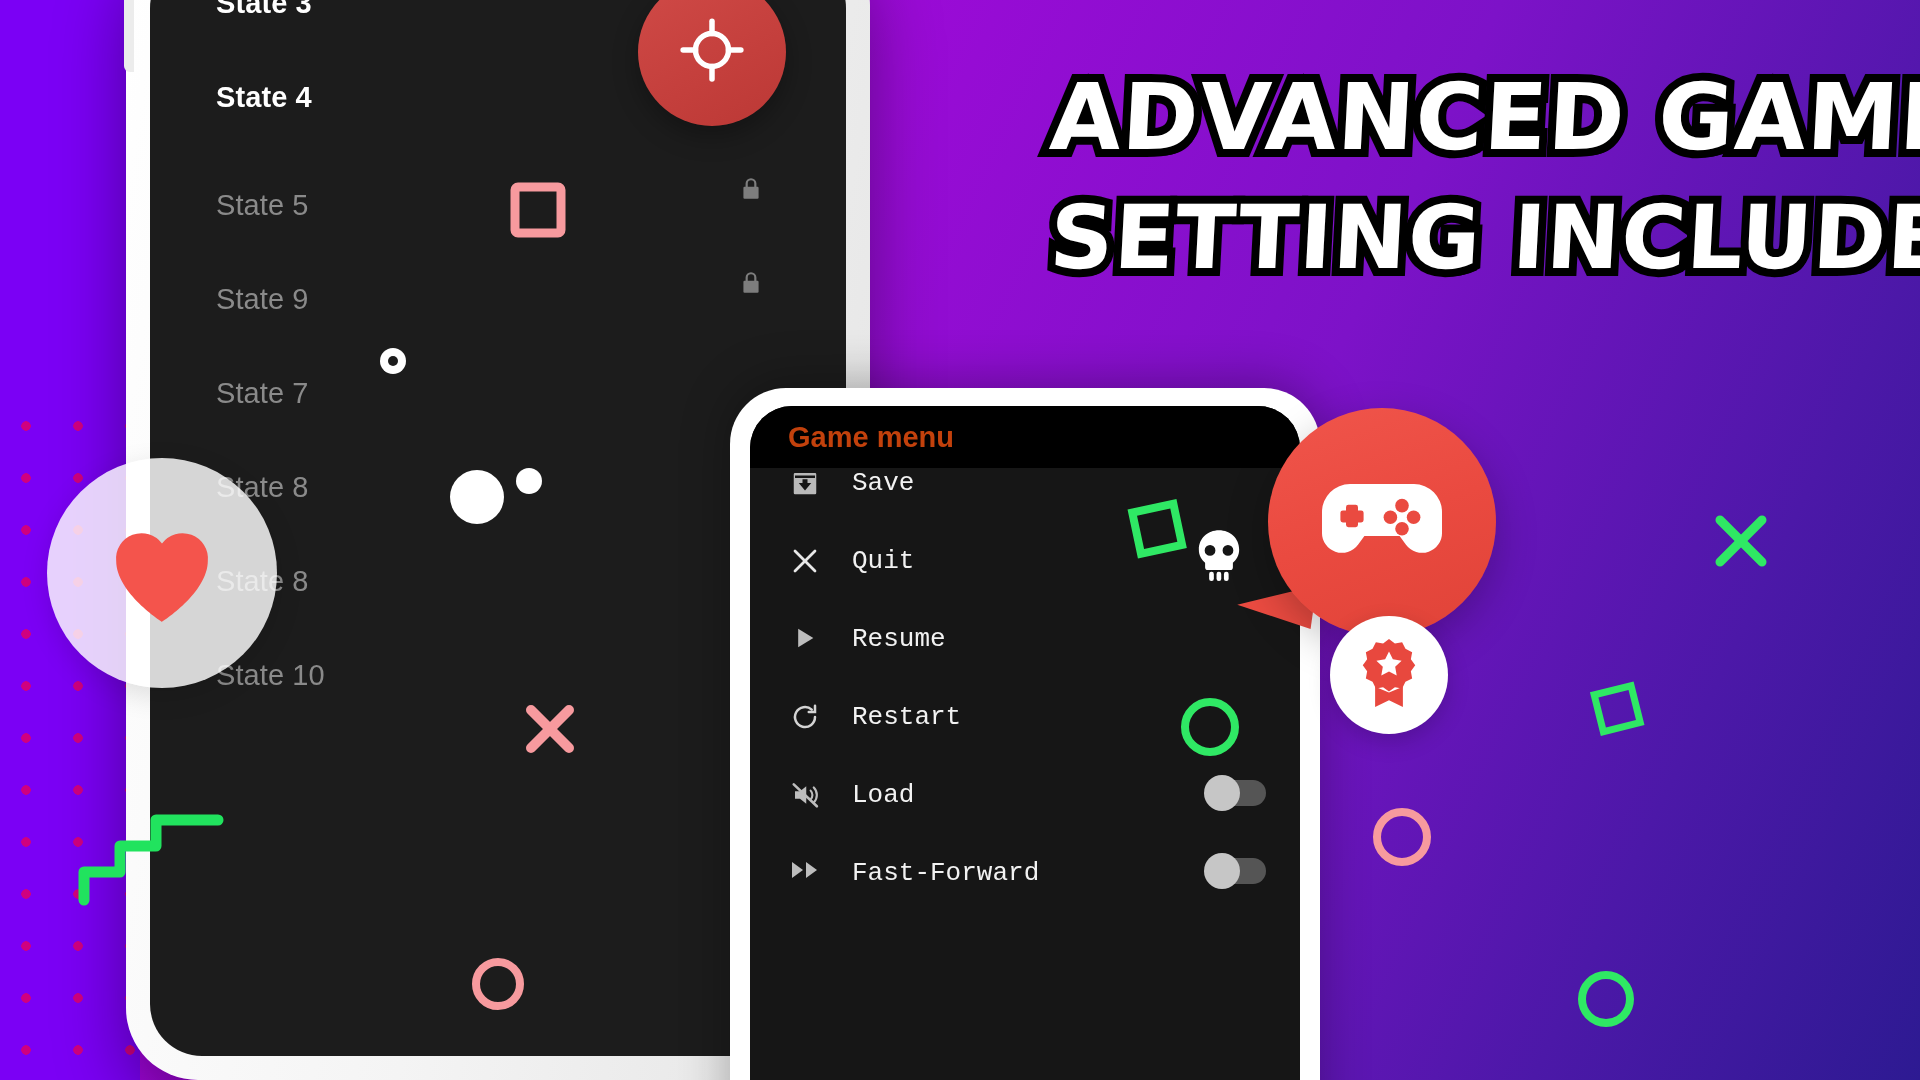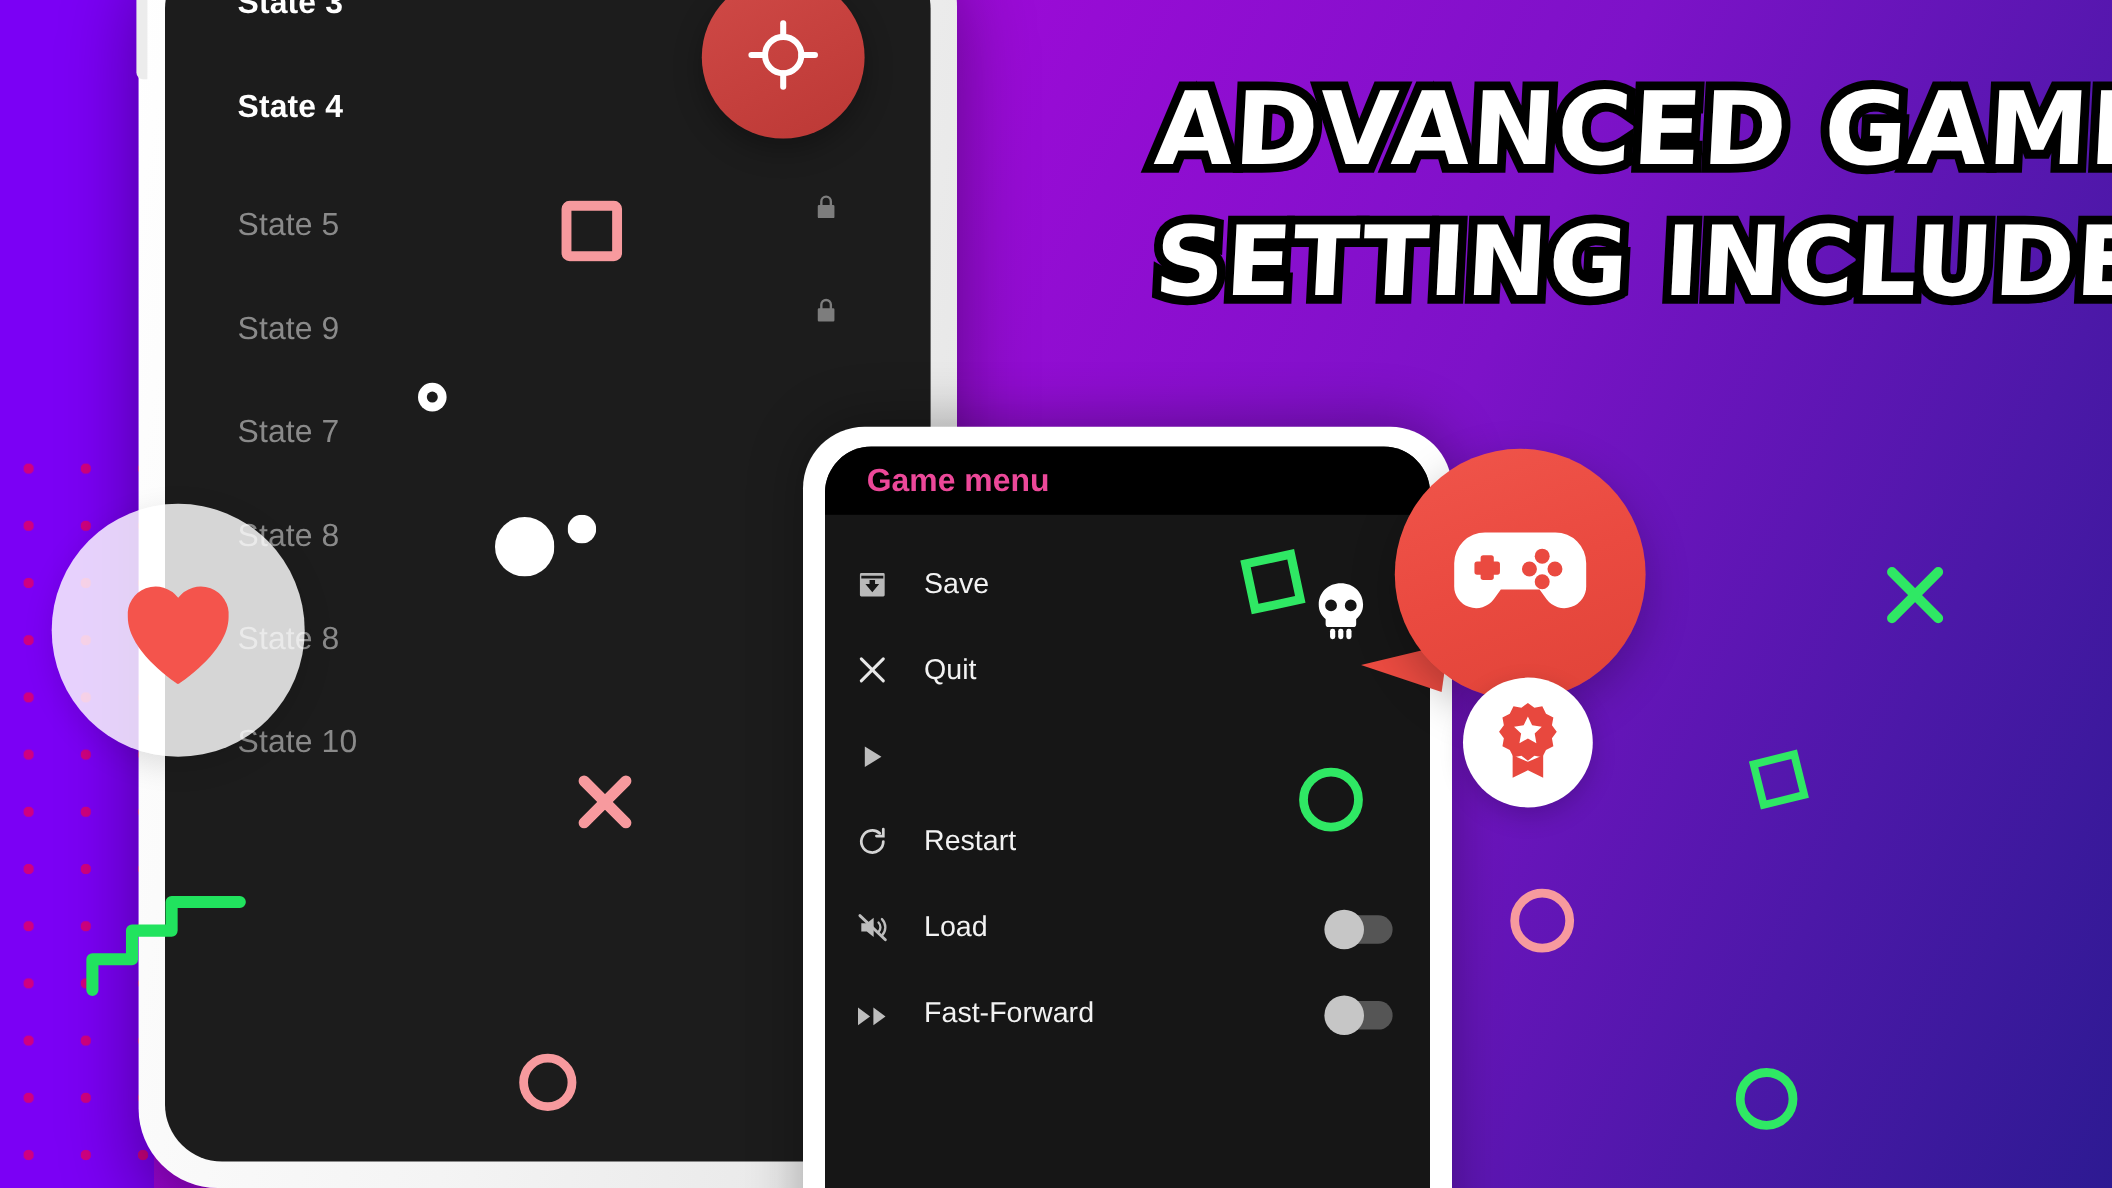--- a/index.html
+++ b/index.html
@@ -105,26 +105,27 @@
     background:#161616;
     border-radius:42px 42px 0 0;
     overflow:hidden;
   }
   #menu-header {
     height:62px;
     background:#000000;
     display:flex; align-items:center;
     padding:0 38px;
   }
-  #menu-header .title { color:#ec4899; font-size:29px; font-weight:700; }
+  #menu-header .title { color:#c2410c; font-size:29px; font-weight:700; }
   .menu-row {
     height:78px;
-    display:flex; align-items:flex-end;
-    padding:0 34px 0 28px;
+    display:flex; align-items:flex-start;
+    padding:0 34px 0 40px;
     position:relative;
+    font-family:Liberation Mono, monospace;
   }
   .menu-row .mi { width:62px; display:flex; align-items:center; justify-content:flex-start; }
   .menu-row .ml { color:#f2f2f2; font-size:26px; flex:1; }
   .toggle {
     width:56px; height:26px; border-radius:13px;
     background:#555555; position:relative;
   }
   .toggle .knob {
     position:absolute; left:-6px; top:-5px;
     width:36px; height:36px; border-radius:50%;
@@ -341,20 +342,21 @@
       </span>
       <span class="ml">Quit</span>
     </div>
 
     <div class="menu-row">
       <span class="mi">
         <svg width="28" height="28" viewBox="0 0 24 24" fill="#bdbdbd">
             <path d="M7 4l13 8-13 8V4z"></path>
           </svg>
       </span>
+      <span class="ml">Resume</span>
     </div>
 
     <div class="menu-row">
       <span class="mi">
         <svg width="30" height="30" viewBox="0 0 24 24" fill="none" stroke="#d4d4d4" stroke-width="2" stroke-linecap="round">
           <path d="M20 12a8 8 0 1 1-2.6-5.9"></path>
             <polyline points="20,3 20,8 15,8"></polyline>
         </svg>
       </span>
       <span class="ml">Restart</span>

